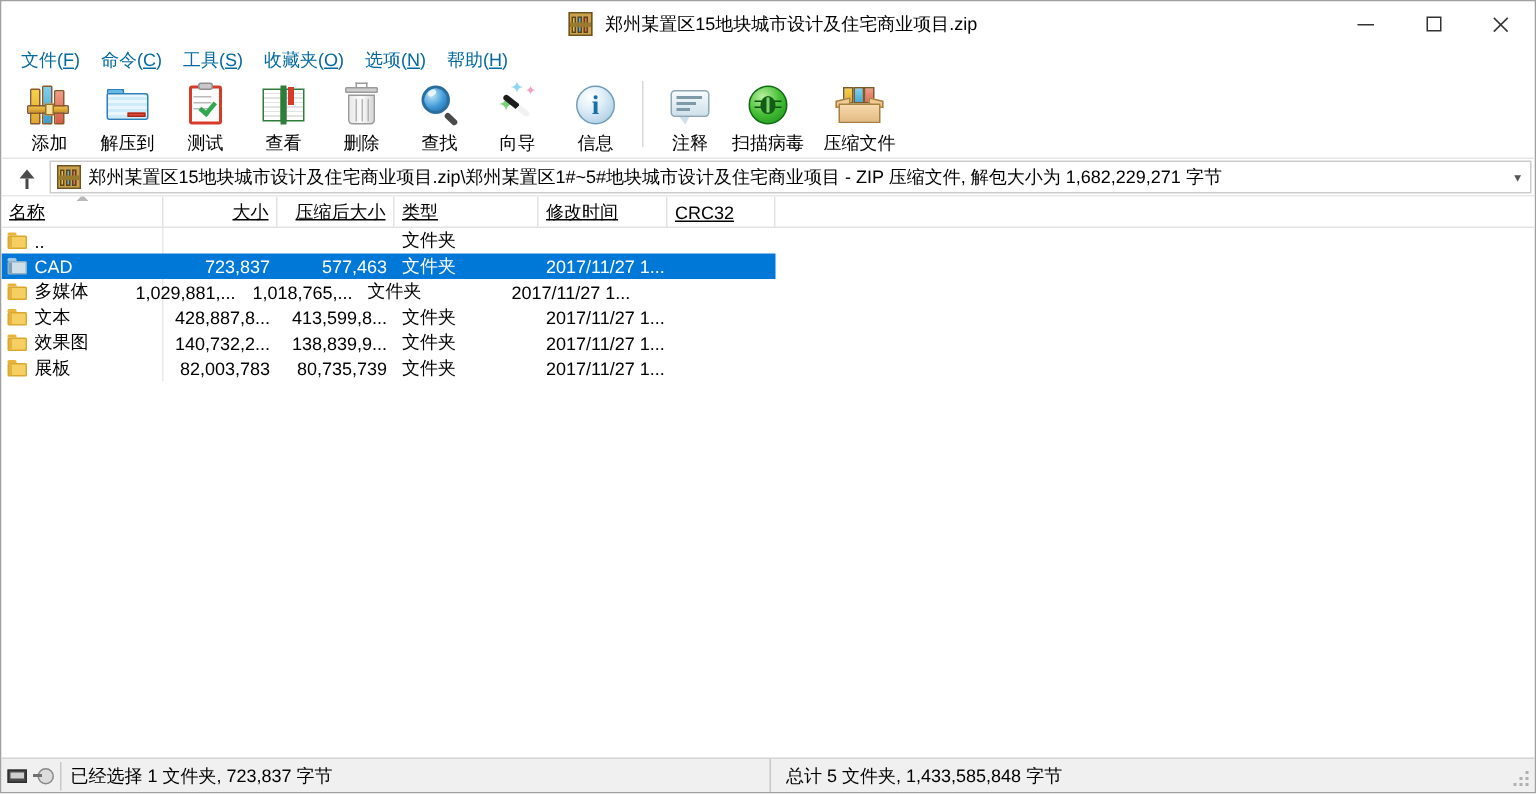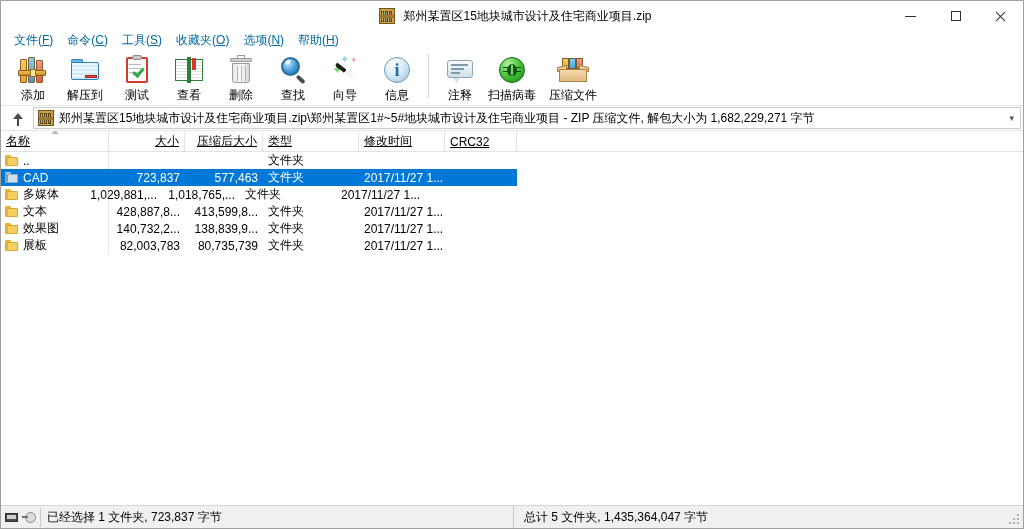--- a/index.html
+++ b/index.html
@@ -815,21 +815,21 @@
 
   <div class="statusbar">
     <div class="st-left">
       <div class="st-icons">
         <div class="st-ico1"></div>
         <div class="st-ico2"></div>
       </div>
       <div class="st-sep"></div>
       <div>已经选择 1 文件夹, 723,837 字节</div>
     </div>
-    <div class="st-mid">总计 5 文件夹, 1,435,364,047 字节</div>
+    <div class="st-mid">总计 5 文件夹, 1,433,585,848 字节</div>
     <div class="grip">
       <i style="left:8px;top:8px"></i>
         <i style="left:4px;top:8px"></i>
         <i style="left:0px;top:8px"></i>
       <i style="left:8px;top:4px"></i>
         <i style="left:4px;top:4px"></i>
       <i style="left:8px;top:0px"></i>
     </div>
   </div>
 

